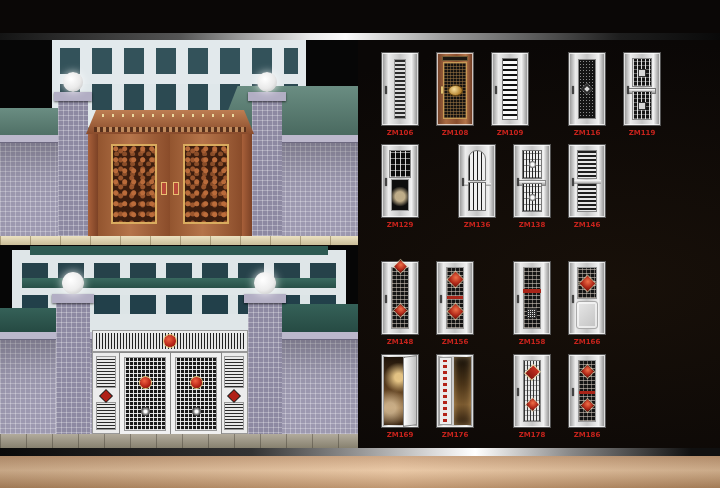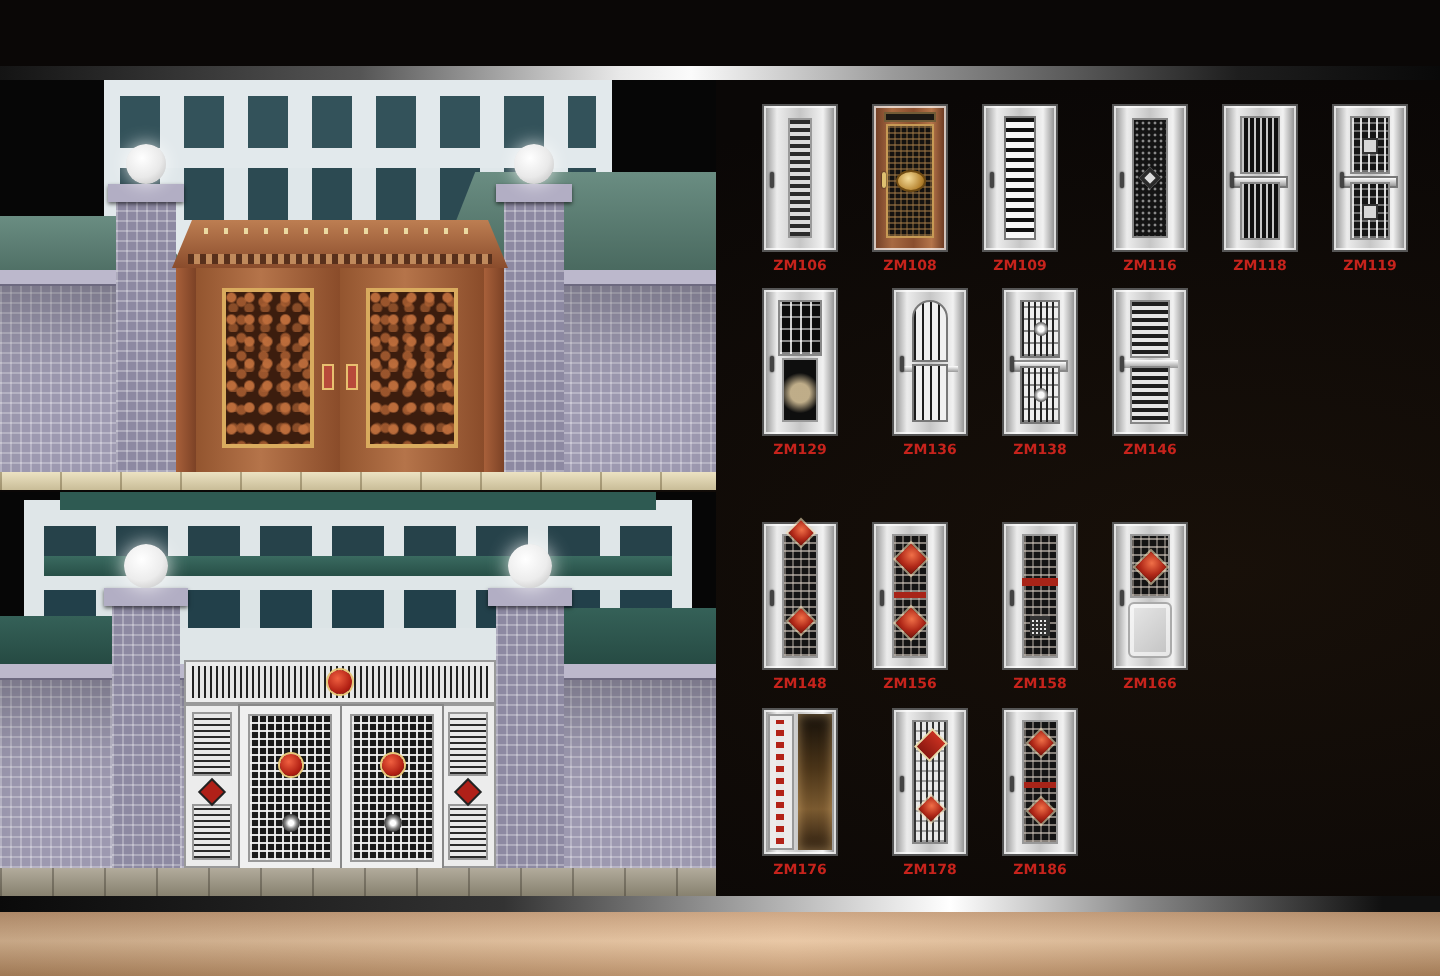--- a/index.html
+++ b/index.html
@@ -128,21 +128,21 @@
   .s2 .lmed{left:50%;top:24px;width:11px;height:11px;margin-left:-5.5px;border-radius:50%;
      background:radial-gradient(circle at 40% 35%,#f06040,#b01e12 65%,#7a100a);box-shadow:0 0 0 1px #e8c878;z-index:2;}
   .s2 .lros{left:50%;top:54px;width:9px;height:9px;margin-left:-4.5px;border-radius:50%;
      background:radial-gradient(#ffffff 20%,#888 45%,#333 72%);z-index:2;}
   .s2 .ground{left:0;right:0;top:188px;height:14px;
      background:repeating-linear-gradient(90deg,rgba(60,55,45,.4) 0 1px,transparent 1px 26px),
                 linear-gradient(180deg,#b2ab9c,#87816f);}
 
   
   .door-grid{position:absolute;left:381px;top:12px;width:327px;}
-  .dg-row{display:flex;margin-bottom:7px;}
+  .dg-row{display:flex;margin-bottom:7px;gap:12px;}
   .dg-row:nth-child(2){margin-bottom:32px;}
   .dg-row:nth-child(3){margin-bottom:8px;}
   .dg-g{display:flex;gap:17px;}
   .dg-g + .dg-g{margin-left:27px;}
   .cell{width:38px;}
   .dlabel{margin-top:3px;text-align:center;font:bold 7px "DejaVu Sans",sans-serif;color:#c6231c;}
 
   .door{position:relative;width:38px;height:74px;box-sizing:border-box;
      background:linear-gradient(90deg,#8f8f8f,#ececec 18%,#c6c6c6 50%,#f1f1f1 82%,#858585);
      border:1px solid #555;box-shadow:inset 0 0 0 1px rgba(255,255,255,.7);}
@@ -376,29 +376,20 @@
             <div class="cell">
               <div class="door st-dense">
                 <i class="p"></i>
                 <i class="a"></i>
                 <i class="b"></i>
                 <i class="h"></i>
               </div>
               <div class="dlabel">ZM116</div>
             </div>
             <div class="cell">
-              <div class="door st-twodot">
-                <i class="p"></i>
-                <i class="a"></i>
-                <i class="b"></i>
-                <i class="h"></i>
-              </div>
-              <div class="dlabel">ZM118</div>
-            </div>
-            <div class="cell">
               <div class="door st-tworn">
                 <i class="p"></i>
                 <i class="a"></i>
                 <i class="b"></i>
                 <i class="h"></i>
               </div>
               <div class="dlabel">ZM119</div>
             </div>
           </div>
         </div>
@@ -481,20 +472,28 @@
                 <i class="a"></i>
                 <i class="b"></i>
                 <i class="h"></i>
               </div>
               <div class="dlabel">ZM166</div>
             </div>
           </div>
         </div>
         <div class="dg-row">
           <div class="dg-g">
+            <div class="cell">
+              <div class="door st-open">
+                <i class="p"></i>
+                <i class="a"></i>
+                <i class="b"></i>
+              </div>
+              <div class="dlabel">ZM169</div>
+            </div>
             <div class="cell">
               <div class="door st-open2">
                 <i class="p"></i>
                 <i class="a"></i>
                 <i class="b"></i>
               </div>
               <div class="dlabel">ZM176</div>
             </div>
           </div>
           <div class="dg-g">

